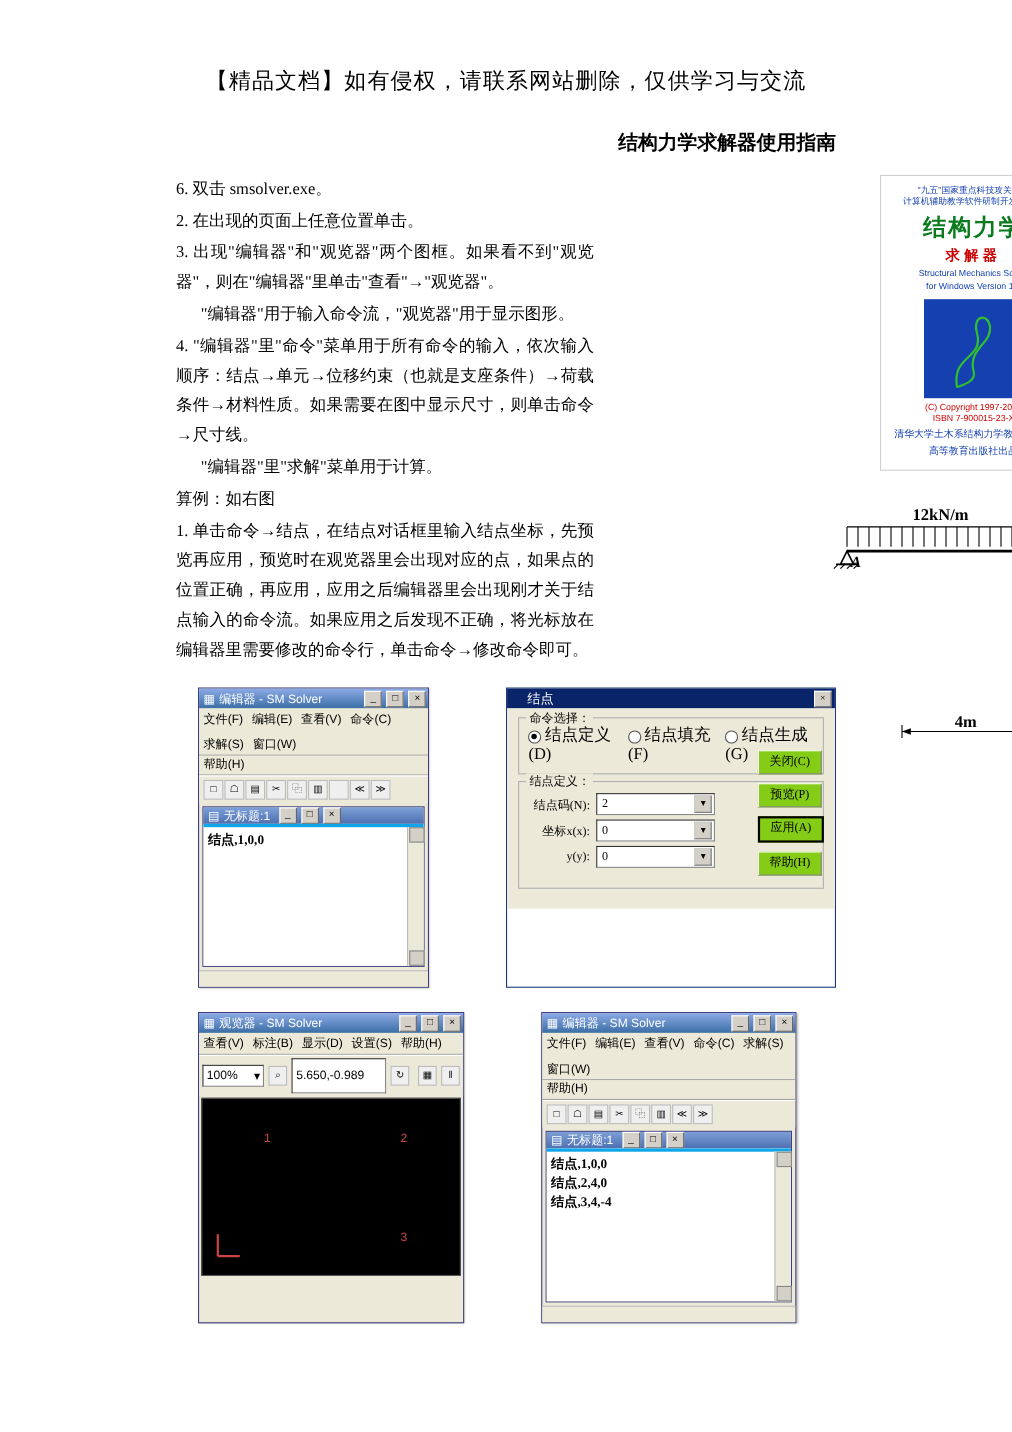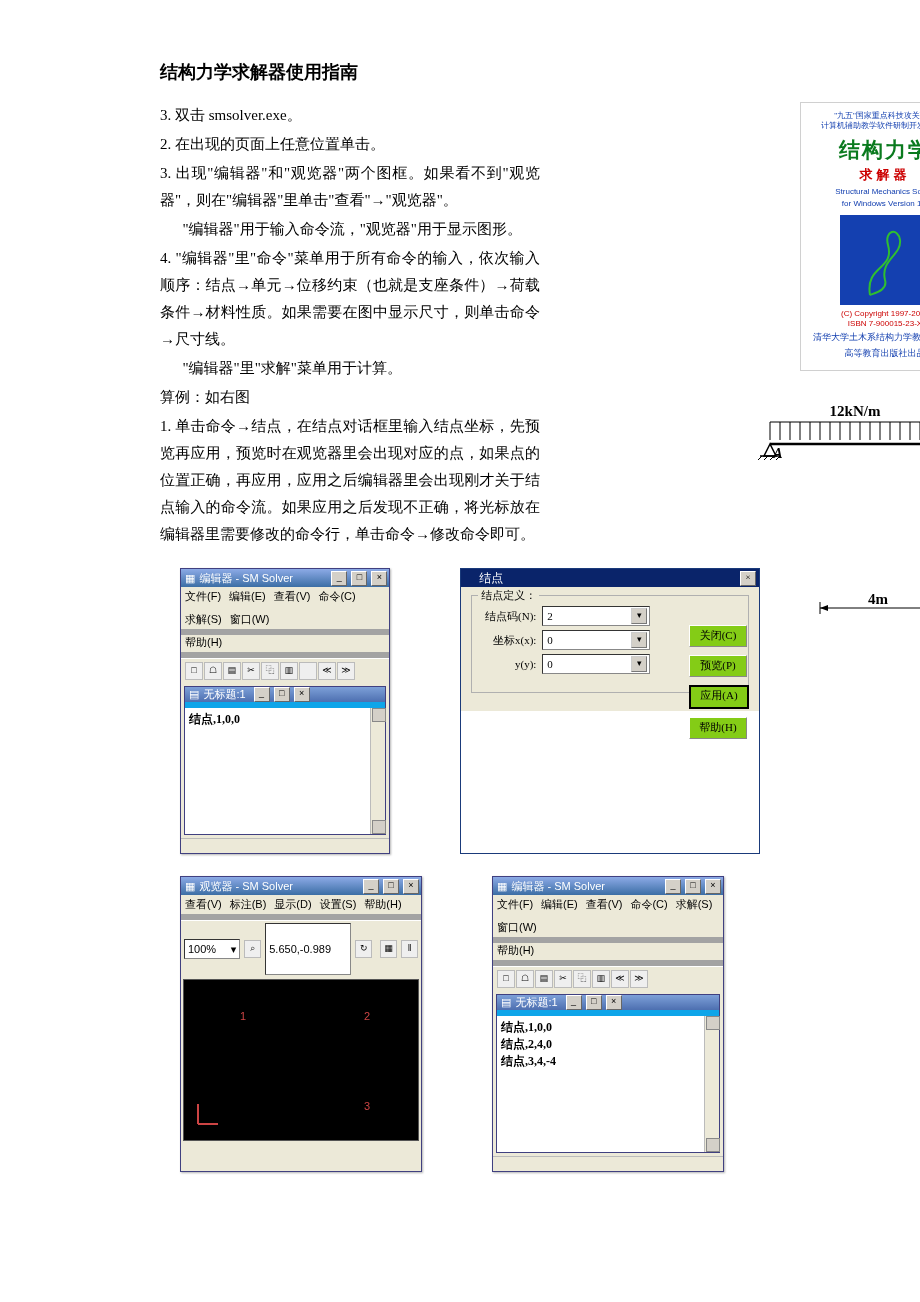--- a/index.html
+++ b/index.html
@@ -15,21 +15,21 @@
     padding: 60px 160px 40px 160px;
   }
   .top-notice {
     text-align: center;
     font-size: 20px;
     margin-bottom: 30px;
     letter-spacing: 1px;
     white-space: nowrap;
   }
   .doc-title {
-    text-align: left;
+    text-align: right;
     font-family: "SimHei", "黑体", sans-serif;
     font-weight: bold;
     font-size: 18px;
     margin-bottom: 18px;
   }
   .body-wrap {
     position: relative;
   }
   .text-col {
     width: 380px;
@@ -154,21 +154,21 @@
     background: #d4d0c8;
     border: 1px solid #fff;
     border-right-color: #666; border-bottom-color: #666;
     font-size: 9px;
     line-height: 11px;
     text-align: center;
     color: #000;
   }
   .menubar {
     background: #ece9d8;
-    border-bottom: 6px solid #a3a3a3;
+    border-bottom: 1px solid #a3a3a3;
     padding: 2px 4px;
     font-size: 11px;
     color: #000;
     display: flex;
     gap: 8px;
     flex-wrap: wrap;
   }
   .toolbar {
     background: #ece9d8;
     padding: 3px 4px;
@@ -196,21 +196,21 @@
     font-size:11px; gap:4px;
   }
   .textarea {
     background: #fff;
     min-height: 120px;
     padding: 3px 4px;
     font-family: "SimSun","宋体",serif;
     font-size: 12px;
     font-weight: bold;
     position: relative;
-    border-top: 6px solid #0ea5e9;
+    border-top: 3px solid #0ea5e9;
   }
   .textarea .scroll {
     position:absolute; right:0; top:0; bottom:0; width:14px;
     background:#ece9d8; border-left:1px solid #bbb;
   }
   .textarea .scroll::before,.textarea .scroll::after{
     content:""; position:absolute; left:1px; width:12px; height:12px;
     background:#d4d0c8; border:1px solid #888;
   }
   .textarea .scroll::before{top:0;} .textarea .scroll::after{bottom:0;}
@@ -275,26 +275,27 @@
   }
   .viewer .pt { position:absolute; color:#c44; font-size:11px; }
   .viewer .axis { position:absolute; left:10px; bottom:10px; }
   .vp-toolbar {
     background:#ece9d8; padding:2px 3px; display:flex; gap:4px; align-items:center;
     border-top:1px solid #fff;
   }
   .vp-combo { background:#fff; border:1px inset #888; height:18px; width:52px;
     padding:0 3px; font-size:11px; display:flex; align-items:center;justify-content:space-between;}
   .vp-coord { background:#fff; border:1px inset #888; height:18px; width:84px;
-    padding:16px 3px; font-size:11px; display:flex; align-items:center;}
+    padding:6px 3px; font-size:11px; display:flex; align-items:center;}
 </style>
 </head>
 <body>
 
 <div class="page">
+  <div class="top-notice">【精品文档】如有侵权，请联系网站删除，仅供学习与交流</div>
   <div class="doc-title">结构力学求解器使用指南</div>
 
   <div class="body-wrap">
 
     <div class="side-img">
       <div class="splash-card">
         <div class="splash-top">"九五"国家重点科技攻关项目</div>
         <div class="splash-top">计算机辅助教学软件研制开发与应用</div>
         <div class="splash-title">结构力学</div>
         <div class="splash-sub">求解器</div>
@@ -374,21 +375,21 @@
         <line x1="70" y1="206" x2="188" y2="206" stroke="#000" stroke-width="1"></line>
         <polygon points="70,206 78,203 78,209" fill="#000"></polygon>
         <polygon points="188,206 180,203 180,209" fill="#000"></polygon>
         <line x1="70" y1="200" x2="70" y2="212" stroke="#000"></line>
         <line x1="188" y1="200" x2="188" y2="212" stroke="#000"></line>
         <text x="128" y="202" class="diagram-bold">4m</text>
       </svg>
     </div>
 
     <div class="text-col">
-      <p class="para">3. 双击 smsolver.exe。</p>
+      <p class="para">6. 双击 smsolver.exe。</p>
       <p class="para">2. 在出现的页面上任意位置单击。</p>
       <p class="para">3. 出现"编辑器"和"观览器"两个图框。如果看不到"观览器"，则在"编辑器"里单击"查看"→"观览器"。</p>
       <p class="para indent-block">"编辑器"用于输入命令流，"观览器"用于显示图形。</p>
       <p class="para">4. "编辑器"里"命令"菜单用于所有命令的输入，依次输入顺序：结点→单元→位移约束（也就是支座条件）→荷载条件→材料性质。如果需要在图中显示尺寸，则单击命令→尺寸线。</p>
       <p class="para indent-block">"编辑器"里"求解"菜单用于计算。</p>
       <p class="para">算例：如右图</p>
       <p class="para">1. 单击命令→结点，在结点对话框里输入结点坐标，先预览再应用，预览时在观览器里会出现对应的点，如果点的位置正确，再应用，应用之后编辑器里会出现刚才关于结点输入的命令流。如果应用之后发现不正确，将光标放在编辑器里需要修改的命令行，单击命令→修改命令即可。</p>
     </div>
   </div>
 
@@ -442,20 +443,28 @@
       <div class="statusbar"></div>
     </div>
 
     <div class="dlg" style="position:relative">
       <div class="dlg-title">
         <span>结点</span>
         <div class="spacer" style="flex:1"></div>
         <div class="tbtn" style="background:#d4d0c8">×</div>
       </div>
       <div class="dlg-body">
+        <div class="group">
+          <div class="group-label">命令选择：</div>
+          <div class="radio-row">
+            <span><span class="radio sel"></span><span>结点定义(D)</span></span>
+            <span><span class="radio"></span><span>结点填充(F)</span></span>
+            <span><span class="radio"></span><span>结点生成(G)</span></span>
+          </div>
+        </div>
         <div class="group" style="padding-bottom:14px">
           <div class="group-label">结点定义：</div>
           <div class="row">
             <label>结点码(N):</label>
             <div class="combo">
               <span>2</span>
                 <div class="arrow">▾</div>
             </div>
           </div>
           <div class="row">

